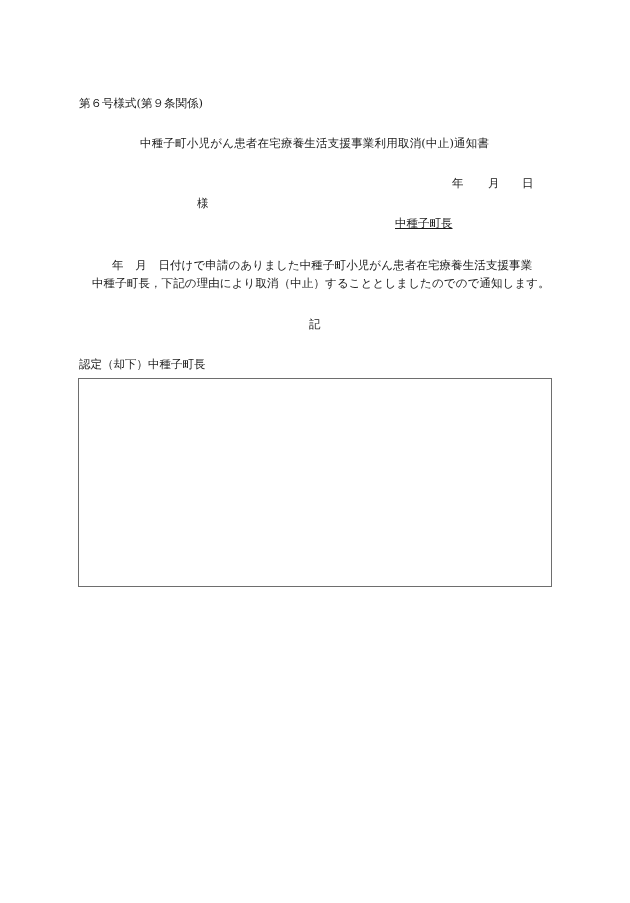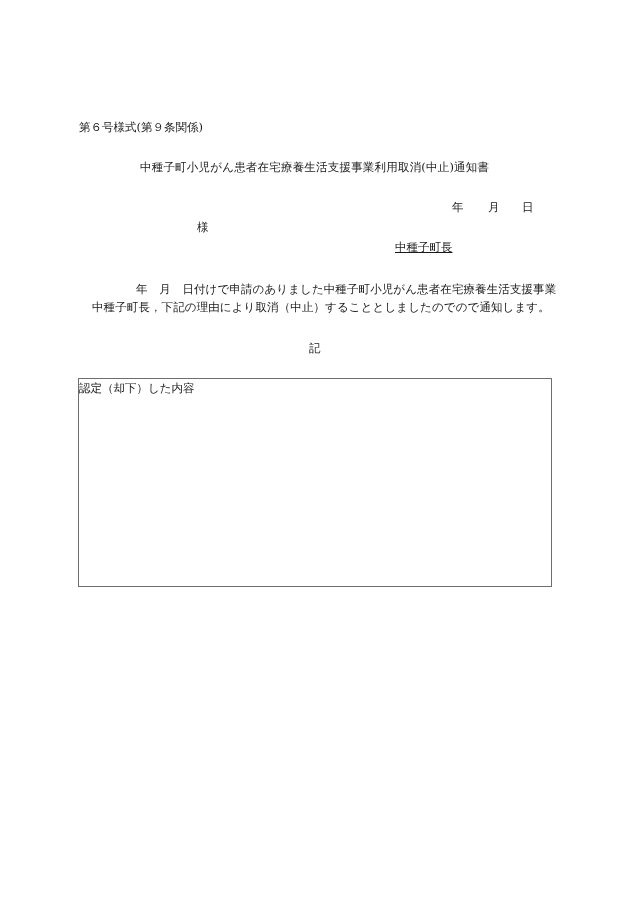--- a/index.html
+++ b/index.html
@@ -9,30 +9,30 @@
     }
     body {
       width: 630px;
       height: 903px;
       position: relative;
       overflow: hidden;
       font-family: "DejaVu Serif", "Liberation Serif", serif;
       color: #1a1a1a;
       font-size: 11.5px;
     }
-    .abs { position: absolute; white-space: nowrap; line-height: 1; margin-top: 24px; }
+    .abs { position: absolute; white-space: nowrap; line-height: 1; }
     .form-number { left: 79px; top: 98px; }
     .doc-title { left: 140px; top: 138px; letter-spacing: 0.2px; }
     .date-row { left: 452px; top: 178px; display: flex; }
     .date-row span { display: inline-block; }
     .date-year { width: 36px; }
     .date-month { width: 34px; }
     .addressee { left: 197px; top: 198px; }
     .issuer { left: 395px; top: 218px; text-decoration: underline; }
-    .body-line1 { left: 136px; top: 260px; letter-spacing: 0.1px; }
+    .body-line1 { left: 112px; top: 260px; letter-spacing: 0.1px; }
     .body-line2 { left: 92px; top: 278px; letter-spacing: 0.1px; }
     .note-mark { left: 309px; top: 319px; }
     .section-label { left: 79px; top: 359px; }
     .content-box {
       position: absolute;
       left: 78px;
       top: 378px;
       width: 474px;
       height: 209px;
       border: 1px solid #6e6e6e;
@@ -55,16 +55,16 @@
 
   <div class="abs addressee">様</div>
 
   <div class="abs issuer">中種子町長</div>
 
   <div class="abs body-line1">年　月　日付けで申請のありました中種子町小児がん患者在宅療養生活支援事業</div>
   <div class="abs body-line2">中種子町長，下記の理由により取消（中止）することとしましたのでので通知します。</div>
 
   <div class="abs note-mark">記</div>
 
-  <div class="abs section-label">認定（却下）した内容</div>
+  <div class="abs section-label">認定（却下）中種子町長</div>
 
   <div class="content-box"></div>
 </div>
 
 </body></html>

